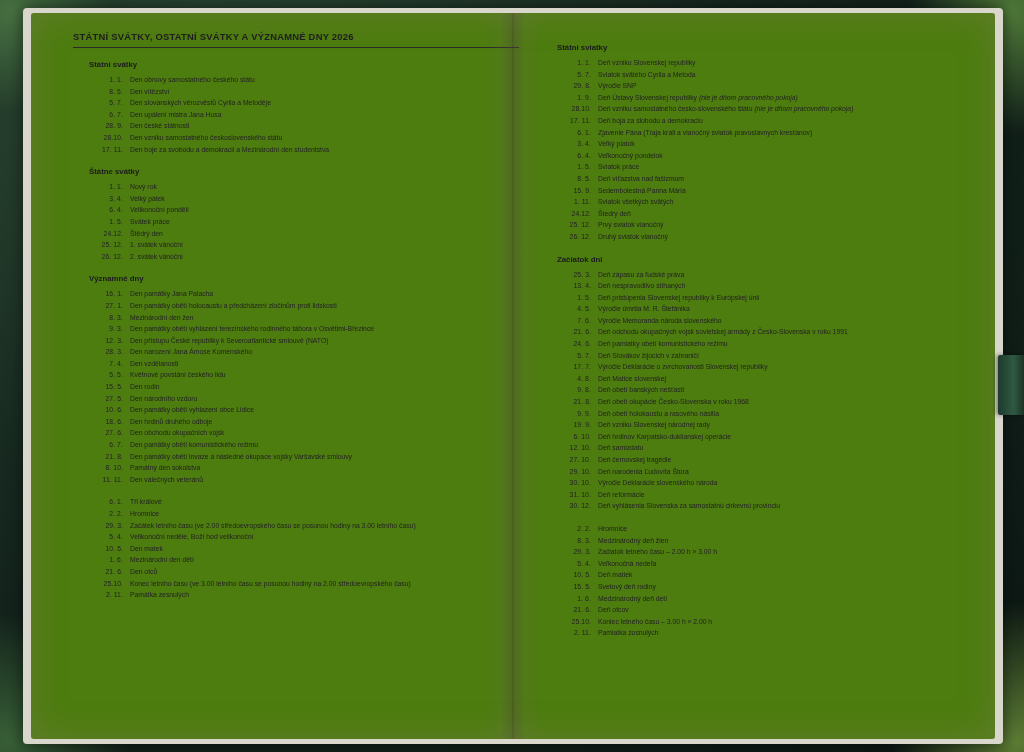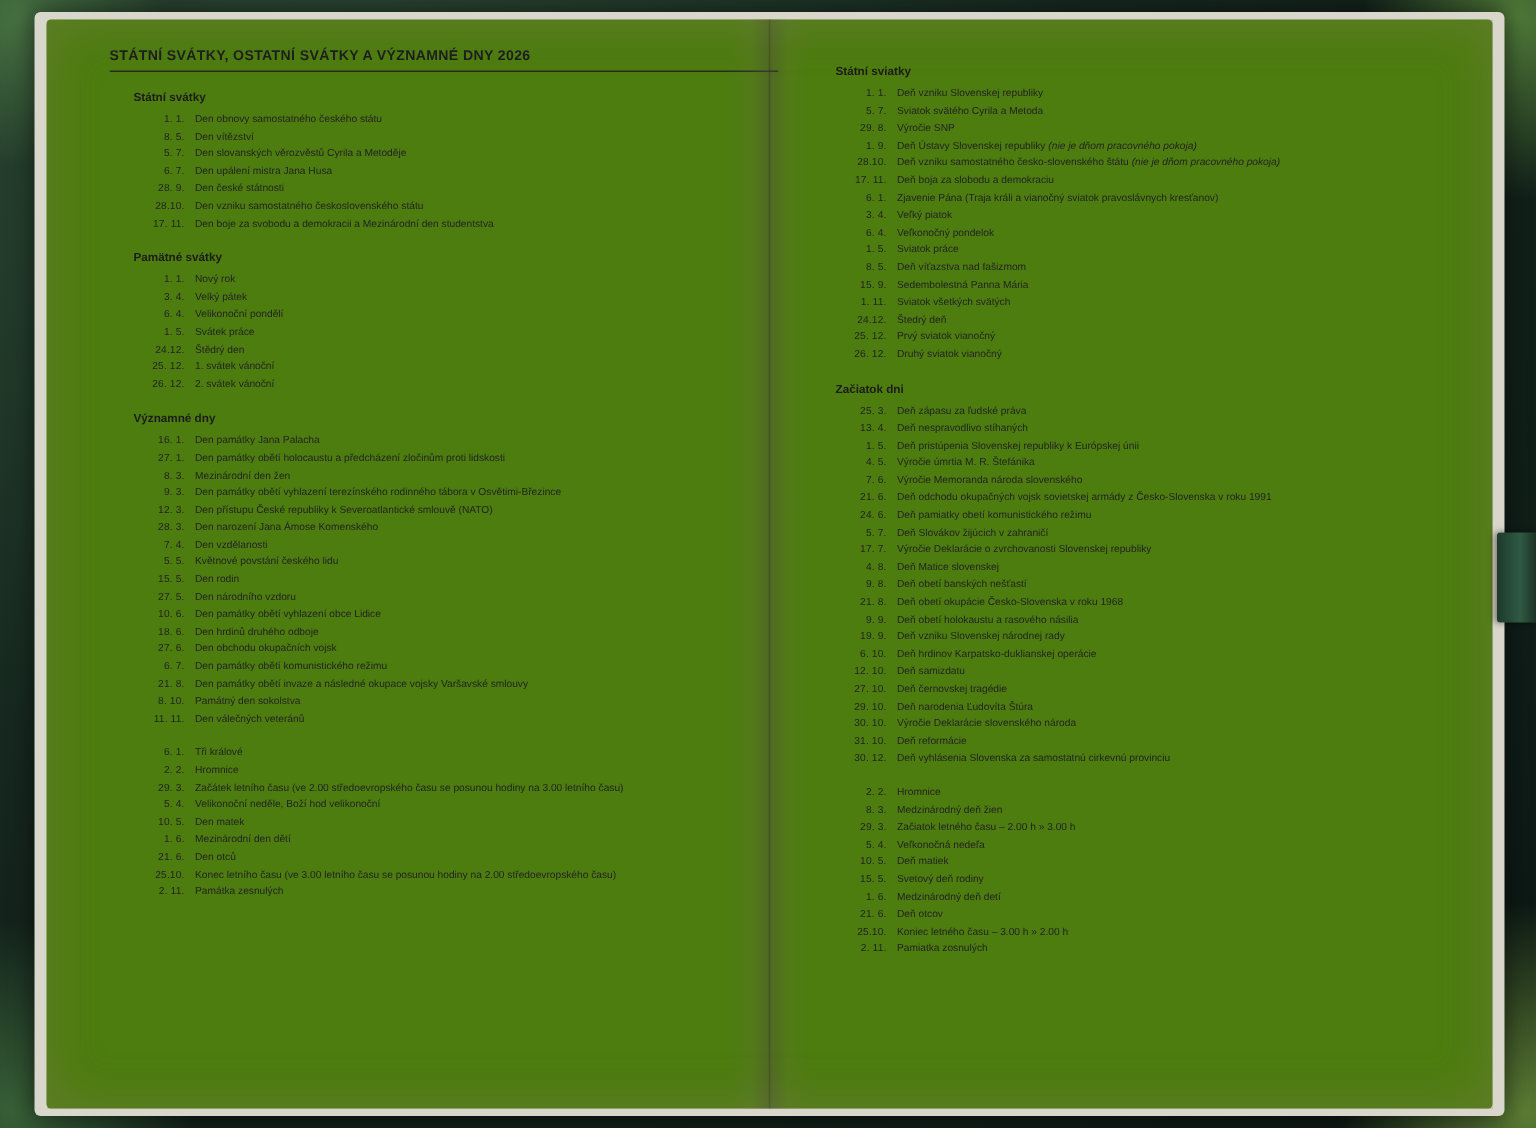--- a/index.html
+++ b/index.html
@@ -191,21 +191,21 @@
               </li>
               <li>
                 <span class="e-date">28.10.</span>
                 <span class="e-name">Den vzniku samostatného československého státu</span>
               </li>
               <li>
                 <span class="e-date">17.  11.</span>
                 <span class="e-name">Den boje za svobodu a demokracii a Mezinárodní den studentstva</span>
               </li>
             </ul>
-            <div class="section-head">Pamätné svátky</div>
+            <div class="section-head">Štátne svátky</div>
             <ul class="entries">
               <li>
                 <span class="e-date">1.  1.</span>
                 <span class="e-name">Nový rok</span>
               </li>
               <li>
                 <span class="e-date">3.  4.</span>
                 <span class="e-name">Velký pátek</span>
               </li>
               <li>

